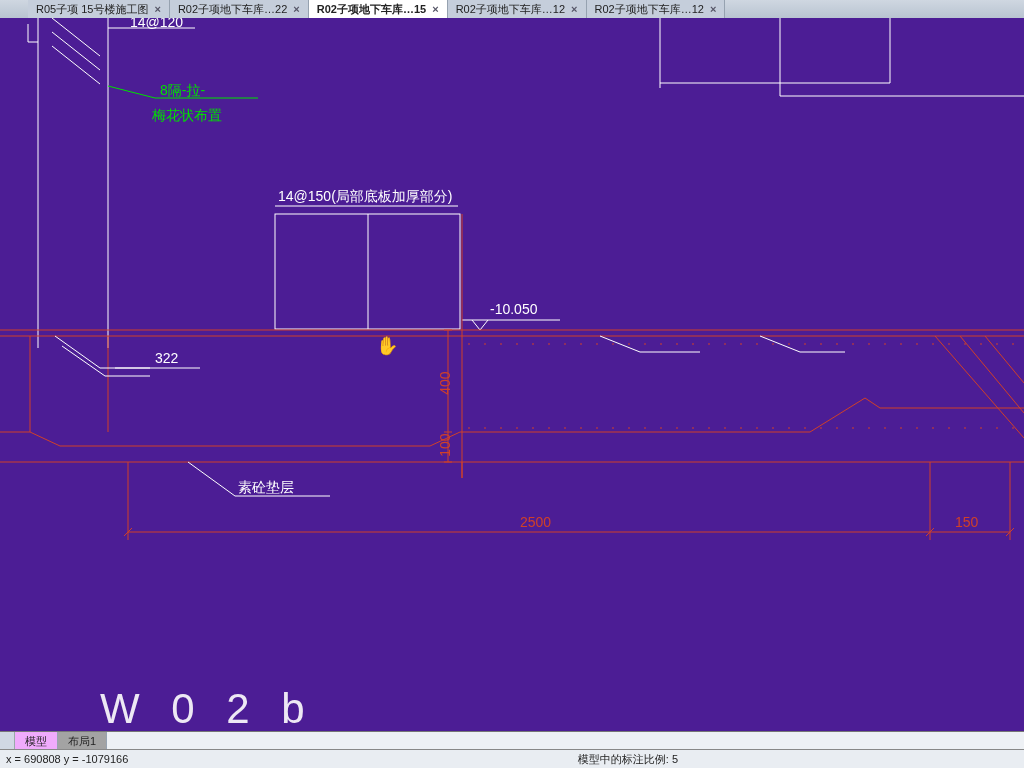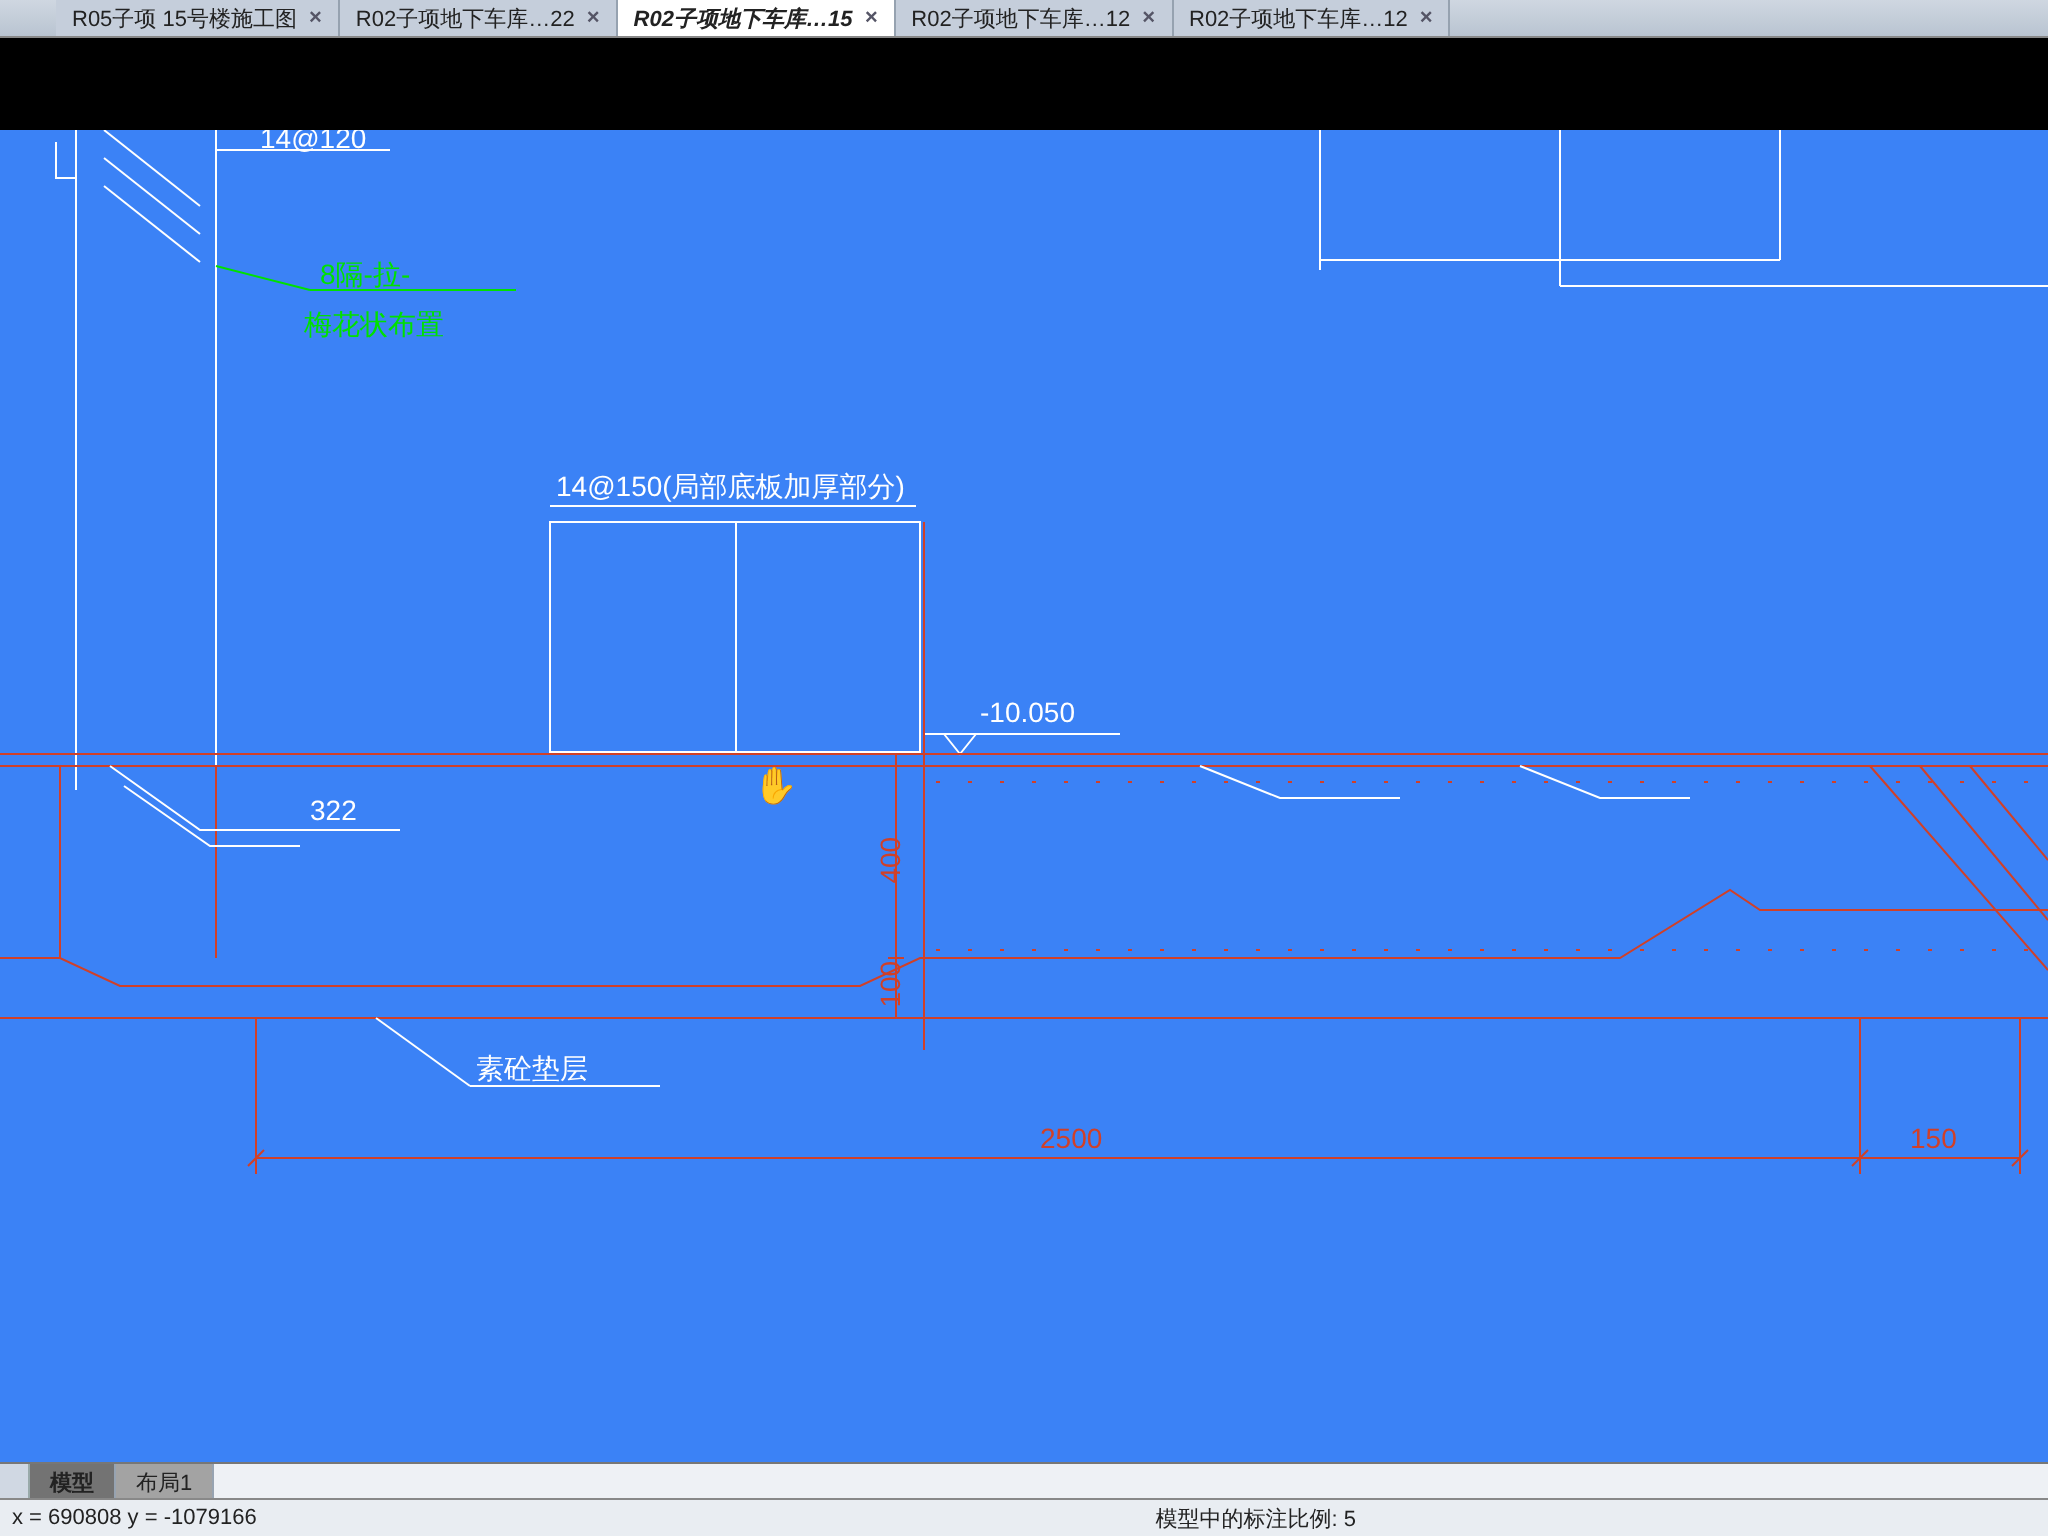--- a/index.html
+++ b/index.html
@@ -13,43 +13,43 @@
     position: absolute; top: 0; left: 0; right: 0; height: 18px;
     background: linear-gradient(#cfd7e1,#b9c4d1);
     display: flex; align-items: stretch;
     border-bottom: 1px solid #888; font-size: 11px; color: #222; padding-left: 28px;
   }
   .doctab {
     display: flex; align-items: center; gap: 6px;
     padding: 0 8px; border-right: 1px solid #96a2b0;
     background: #c5cedb; white-space: nowrap; cursor: pointer;
   }
-  .doctab.active { background: #fff; font-weight: bold; font-style: italic; }
+  .doctab.active { background: #fff; font-weight: bold; }
   .doctab .x { color: #556; font-weight: bold; }
   .tabstrip .rest { flex: 1; }
 
   
   .canvas {
     position: absolute; top: 18px; left: 0; right: 0; bottom: 36px;
-    background: #3b82f6; overflow: hidden; margin-top: 47px;
+    background: #4c1d95; overflow: hidden;
   }
   .canvas svg { position: absolute; inset: 0; }
 
   
   .bottomtabs {
     position: absolute; left: 0; right: 0; bottom: 18px; height: 18px;
     background: #eef1f5; display: flex; align-items: stretch;
     font-size: 11px; color: #222; border-top: 1px solid #777;
   }
   .bottomtabs .handle { width: 14px; background:#d0d8e3; border-right:1px solid #9aa; }
   .ltab {
     display:flex; align-items:center; padding:0 10px;
     background:#a3a3a3; border-right:1px solid #97a3b1; cursor:pointer;
   }
-  .ltab.active { background:#737373; font-weight:bold; }
+  .ltab.active { background:#f0abfc; font-weight:normal; }
 
   
   .statusbar {
     position:absolute; left:0; right:0; bottom:0; height:18px;
     background:#e9edf2; color:#222; font-size:11px;
     display:flex; align-items:center; gap:18px; padding:0 6px;
     border-top:1px solid #888;
   }
   .statusbar .gap { flex:1; }
 

